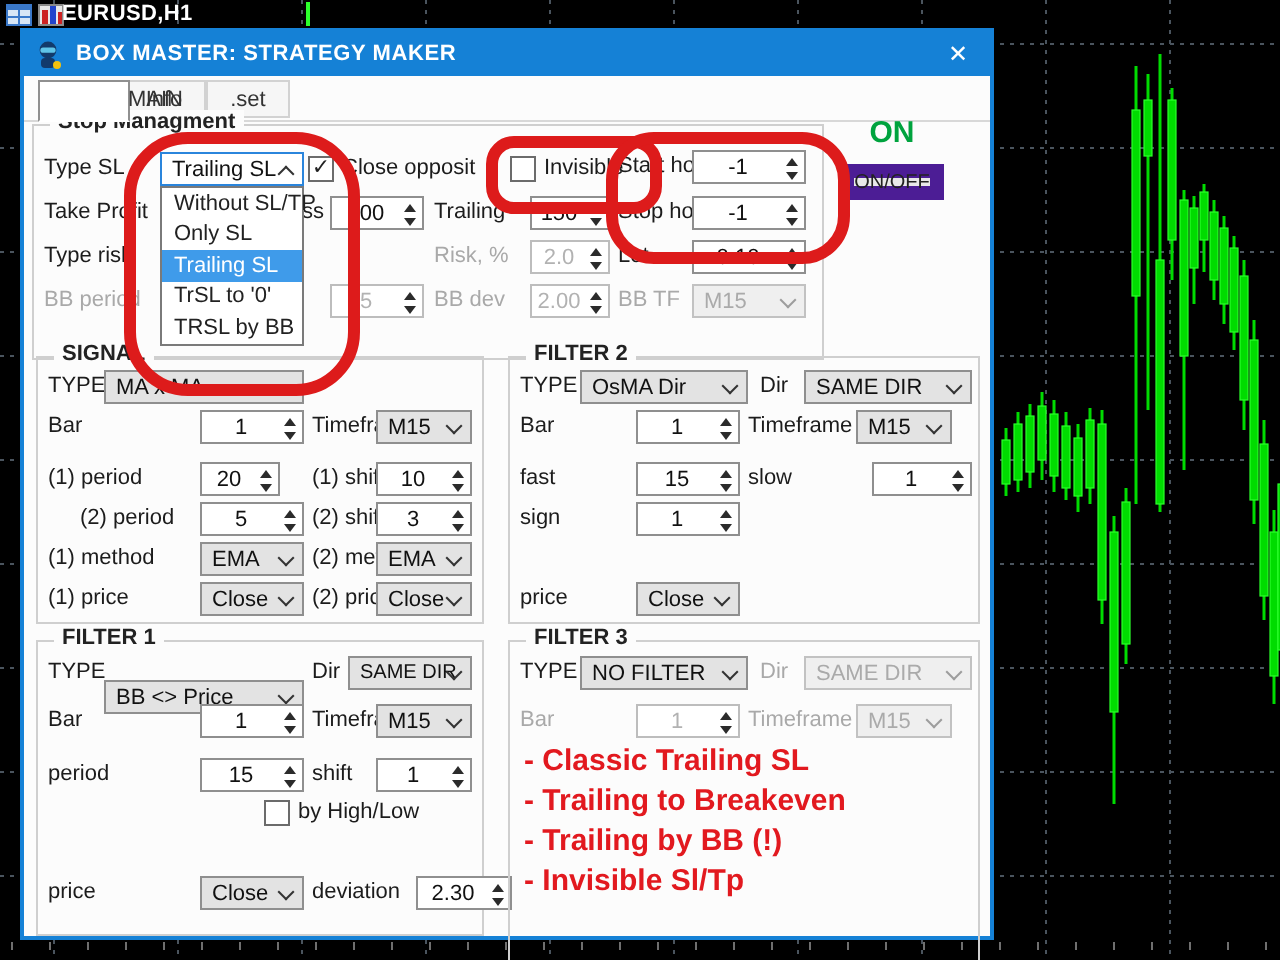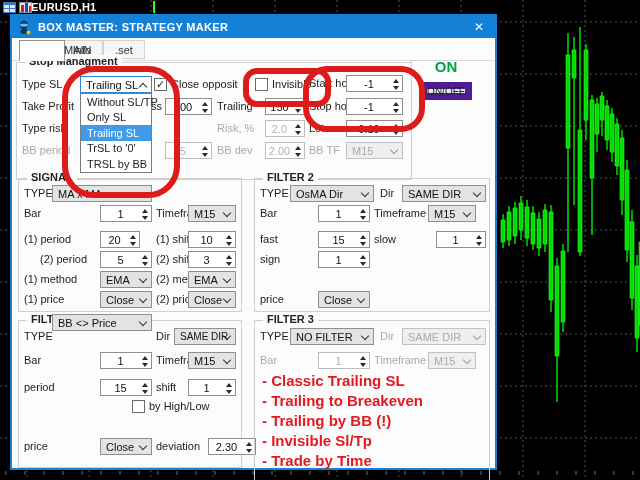--- a/index.html
+++ b/index.html
@@ -436,21 +436,21 @@
     <span class="lbl" style="left:248px;top:275px;">price</span>
     <div class="combo" style="left:306px;top:275px;width:52px;">
       <span>Close</span>
         <i class="chev"></i>
     </div>
 
     <div class="group" style="left:6px;top:304px;width:224px;height:148px;">
       <span class="group-label">FILTER 1</span>
     </div>
     <span class="lbl" style="left:12px;top:312px;">TYPE</span>
-    <div class="combo" style="left:40px;top:298px;width:100px;align-items:center;">
+    <div class="combo" style="left:40px;top:324px;width:100px;align-items:center;">
       <span>BB &lt;&gt; Price</span>
         <i class="chev"></i>
     </div>
     <span class="lbl" style="left:144px;top:312px;">Dir</span>
     <div class="combo" style="left:162px;top:312px;width:62px;font-size:10px;">
       <span>SAME DIR</span>
         <i class="chev"></i>
     </div>
     <span class="lbl" style="left:12px;top:336px;">Bar</span>
     <div class="spin" style="left:88px;top:336px;width:52px;">
@@ -521,20 +521,19 @@
     <span class="lbl dis" style="left:362px;top:336px;">Timeframe</span>
     <div class="combo dis" style="left:416px;top:336px;width:48px;">
       <span>M15</span>
         <i class="chev"></i>
     </div>
 
     <div class="note" style="left:250px;top:356px;">- Classic Trailing SL</div>
     <div class="note" style="left:250px;top:376px;">- Trailing to Breakeven</div>
     <div class="note" style="left:250px;top:416px;">- Invisible Sl/Tp</div>
     <div class="note" style="left:250px;top:396px;">- Trailing by BB (!)</div>
-    <div class="note" style="left:250px;top:436px;">- Trade by Time</div>
 
     <div class="ring" style="left:50px;top:50px;width:106px;height:120px;"></div>
     <div class="ring" style="left:231px;top:52px;width:76px;height:27px;border-radius:14px;"></div>
     <div class="ring" style="left:291px;top:50px;width:110px;height:54px;border-radius:24px;"></div>
 
   </div>
 </div>
 
 </body></html>

